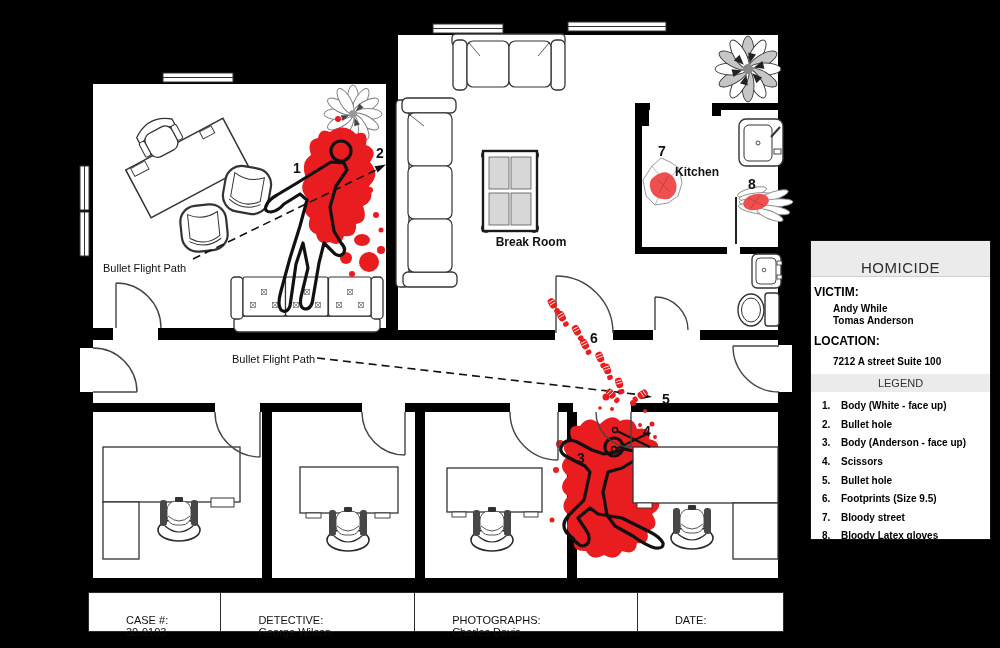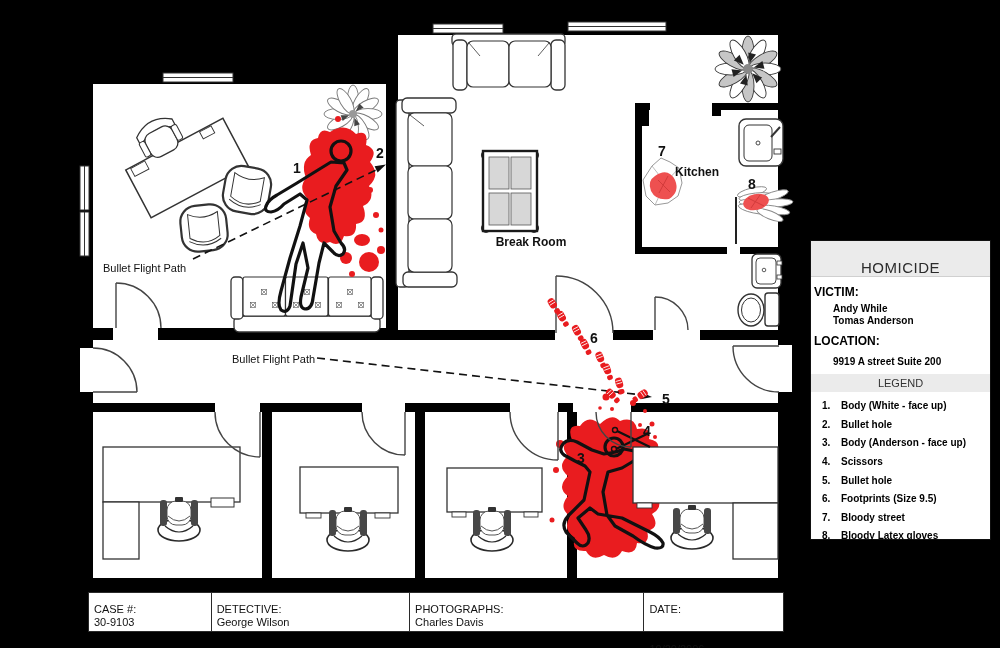--- a/index.html
+++ b/index.html
@@ -27,21 +27,21 @@
   .legend-list{padding-top:5px;}
   .legend-row{display:flex;height:18.6px;align-items:center;font-size:10px;font-weight:700;}
   .legend-row .num{width:19px;text-align:left;margin-left:11px;}
 
   
   .case-table{position:absolute;left:88px;top:592px;width:696px;height:40px;
               background:#fff;border:1px solid #2a2a2a;box-sizing:border-box;
               display:flex;color:#111;}
   .case-cell{box-sizing:border-box;border-right:1px solid #2a2a2a;
              display:flex;flex-direction:column;justify-content:space-between;
-             padding:10px 0 3px 5px;font-size:11px;}
+             padding:21px 0 3px 5px;font-size:11px;margin-left:32px;}
   .case-cell:last-child{border-right:none;gap:28px;}
   .c1{width:123px;}.c2{width:199px;}.c3{width:235px;}.c4{width:139px;}
 </style>
 </head>
 <body>
 
 <div class="scene">
 
 <svg width="1000" height="648" viewBox="0 0 1000 648">
   <defs>
@@ -452,21 +452,21 @@
 </svg>
 
 <div class="panel">
   <div class="panel-header">
     <span>HOMICIDE</span>
   </div>
   <div class="field-label">VICTIM:</div>
   <div class="field-value first">Andy While</div>
   <div class="field-value">Tomas Anderson</div>
   <div class="field-label">LOCATION:</div>
-  <div class="field-value loc">9919 A street Suite 200</div>
+  <div class="field-value loc">7212 A street Suite 100</div>
   <div class="legend-header">LEGEND</div>
   <div class="legend-list">
     <div class="legend-row">
           <span class="num">1.</span>
           <span>Body (White - face up)</span>
         </div>
     <div class="legend-row">
           <span class="num">2.</span>
           <span>Bullet hole</span>
         </div>

